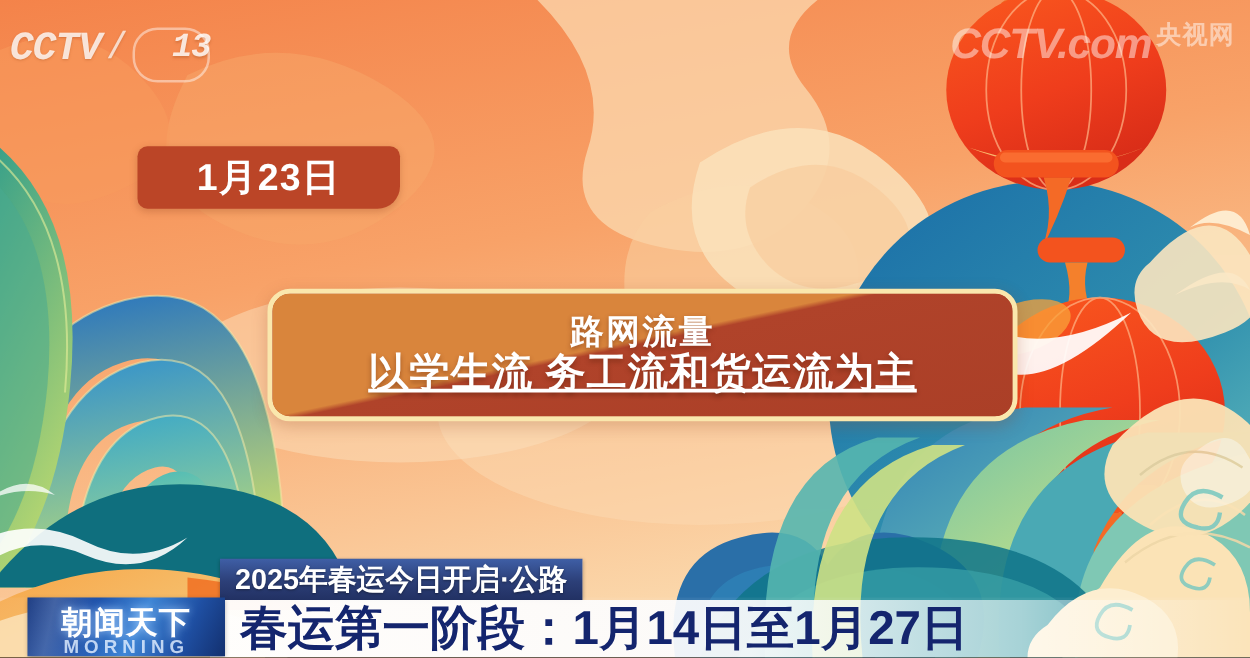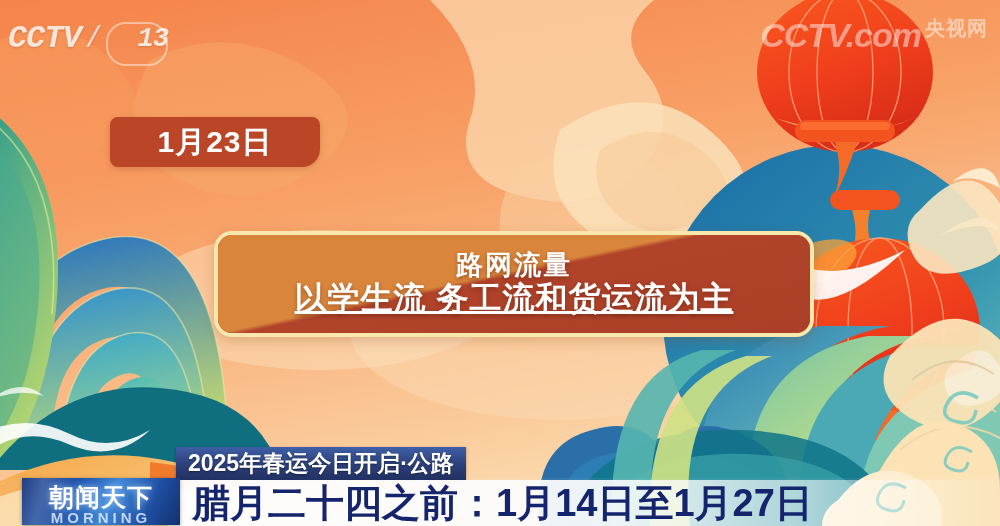--- a/index.html
+++ b/index.html
@@ -332,21 +332,21 @@
       <div class="l1">路网流量</div>
       <div class="l2">以学生流 务工流和货运流为主</div>
     </div>
   </div>
 
   <div id="kicker">
     <span class="txt">2025年春运今日开启·公路</span>
   </div>
 
   <div id="headline-band"></div>
-  <div id="headline">腊月二十四之前：1月14日至1月27日</div>
+  <div id="headline">春运第一阶段：1月14日至1月27日</div>
 
   <div id="show-logo">
     <div class="sl-sheen"></div>
     <div class="sl-cn">朝闻天下</div>
     <div class="sl-en">MORNING NEWS</div>
   </div>
 
 </div>
 
 </body></html>

